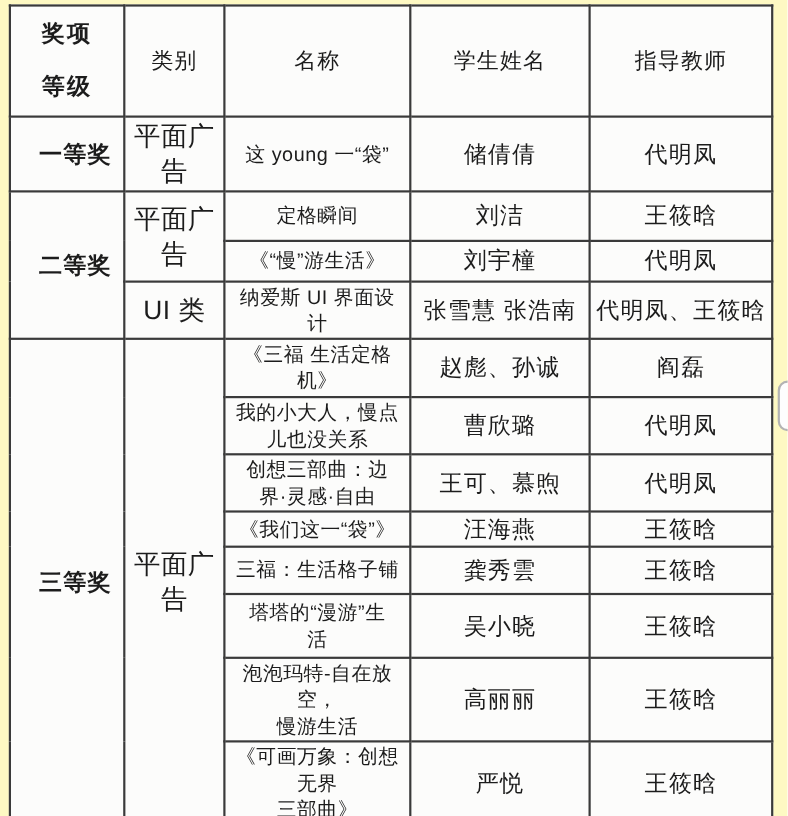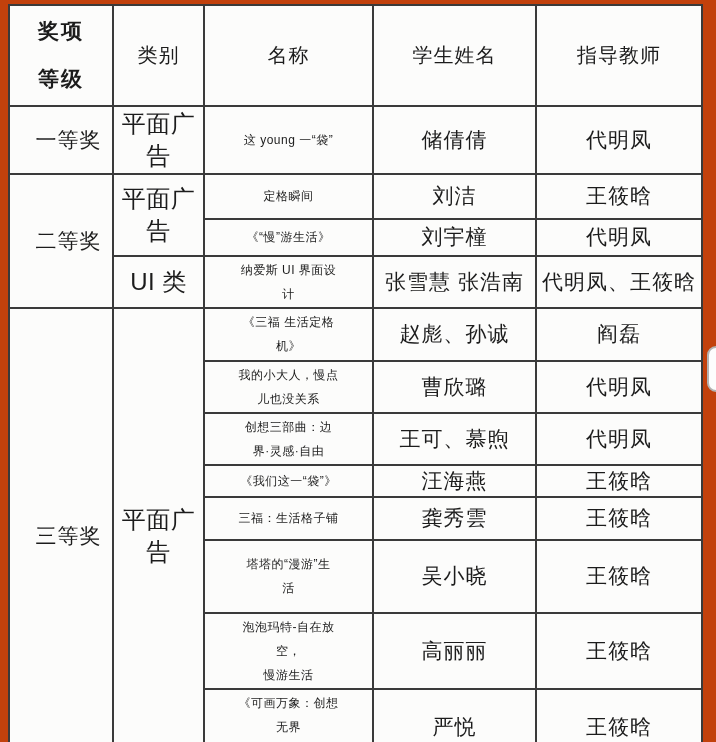--- a/index.html
+++ b/index.html
@@ -1,49 +1,49 @@
 <!DOCTYPE html>
 <html><head>
 <meta charset="utf-8">
 <style>
   html,body{margin:0;padding:0;}
   body{
     width:716px;height:742px;overflow:hidden;
     font-family:"Liberation Sans","DejaVu Sans",sans-serif;
     background:#ffffff;
   }
-  .screen{position:relative;width:716px;height:742px;background:#c2410c;}
+  .screen{position:relative;width:716px;height:742px;background:#fef9c3;}
   table.awards{
     position:absolute;left:8px;top:4px;
     width:693px;table-layout:fixed;
     border-collapse:collapse;
     background:#fcfcfb;
     color:#1c1c1c;
   }
   td,th{
     border:2px solid #3a3a3a;
     text-align:center;vertical-align:middle;
     padding:1px 5px;overflow:hidden;
   }
   
   tr.h-hdr{height:95px}
   tr.h0{height:53px} tr.h1{height:45px} tr.h2{height:37px} tr.h3{height:45px}
   tr.h4{height:53px} tr.h5{height:49px} tr.h6{height:51px} tr.h7{height:24px}
-  tr.h8{height:43px} tr.h9{height:73px} tr.h10{height:76px} tr.h11{height:71px}
+  tr.h8{height:43px} tr.h9{height:58px} tr.h10{height:76px} tr.h11{height:71px}
 
   th{font-weight:normal;font-size:20px;letter-spacing:1px;}
   .hdr-award{
     display:inline-block;width:3.15em;
     font-weight:bold;font-size:21px;line-height:2.3;
     letter-spacing:2px;white-space:normal;word-break:break-all;
   }
-  .c-award{font-weight:normal;font-size:21px;letter-spacing:1px;padding-left:20px;}
+  .c-award{font-weight:bold;font-size:21px;letter-spacing:1px;padding-left:20px;}
   .c-cat{font-size:24px;letter-spacing:0.5px;}
   .c-name{
-    font-size:12px;line-height:24px;letter-spacing:0.5px;
+    font-size:18px;line-height:24px;letter-spacing:0.5px;
     white-space:pre-wrap;word-break:break-all;
   }
   .c-stu,.c-tea{font-size:21px;letter-spacing:1px;}
 
   
   .scroll-pill{
     position:absolute;left:707px;top:346px;
     width:18px;height:46px;
     background:#fdfdfd;border:2px solid #b3b3b3;border-radius:9px;
     box-sizing:border-box;

